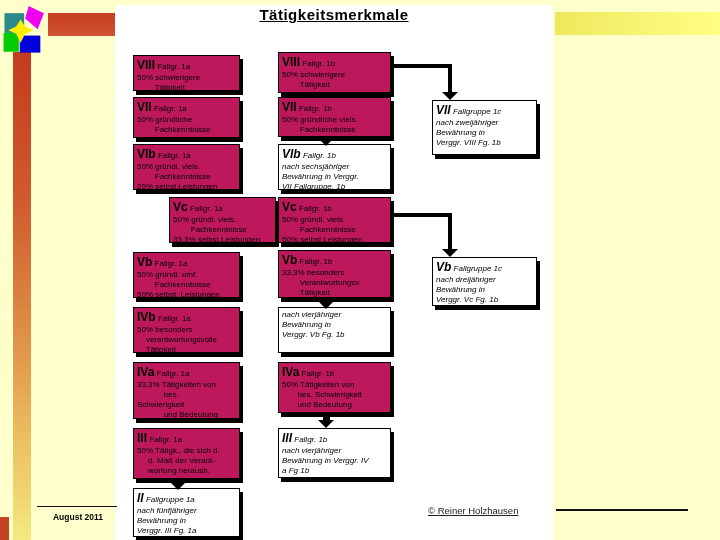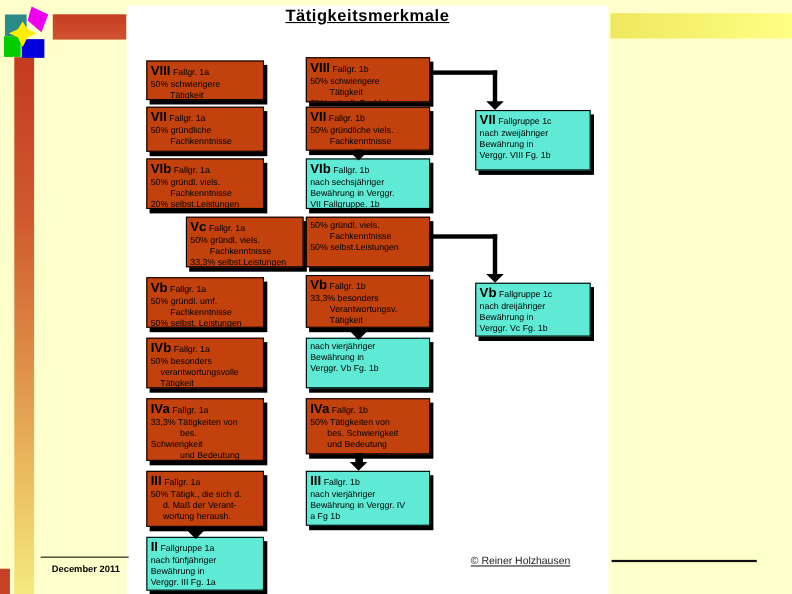--- a/index.html
+++ b/index.html
@@ -14,22 +14,22 @@
   #hbar{left:48px;top:13px;width:67px;height:23px;background:linear-gradient(180deg,#c73c21,#d05330);}
   #ybar{left:555px;top:12px;width:165px;height:23px;background:linear-gradient(90deg,#efe85e,#ffff85);}
   #redsq{left:0;top:517px;width:9px;height:23px;background:#c74125;}
   #title{position:absolute;left:115px;top:6px;width:438px;text-align:center;
     font-size:15px;font-weight:bold;text-decoration:underline;color:#000;letter-spacing:0.5px;}
   #subtitle{position:absolute;left:115px;top:23px;width:438px;text-align:center;
     font-size:10.5px;font-weight:bold;text-decoration:underline;color:#000;}
   #subtitle .link{color:#2929cc;cursor:pointer;}
   .fbox{position:absolute;border:1.5px solid #000;box-shadow:3px 4px 0 #000;
     box-sizing:border-box;padding:2px 3px;overflow:hidden;}
-  .fbox.cyan{background:#c2410c;}
-  .fbox.yellow{background:#5eead4;}
+  .fbox.cyan{background:#be185d;}
+  .fbox.yellow{background:#ffffff;font-style:italic;}
   .fbox-header{line-height:12px;white-space:pre;}
   .fbox-numeral{font-weight:bold;font-size:12px;}
   .fbox-label{font-size:8px;}
   .fbox-line{font-size:8px;line-height:10px;white-space:pre;color:#000;}
   .conn{position:absolute;background:#000;}
   .tri-down{position:absolute;width:0;height:0;border-left:8px solid transparent;
     border-right:8px solid transparent;border-top:8px solid #000;}
   .fline{position:absolute;background:#111;}
   #footer-date{position:absolute;left:37px;top:512px;width:82px;text-align:center;
     font-size:8.5px;font-weight:bold;color:#000;}
@@ -122,20 +122,21 @@
         <div class="fbox-line">50% gründliche viels.</div>
         <div class="fbox-line">        Fachkenntnisse</div>
       </div>
       <div class="fbox yellow" style="left: 278px; top: 144px; width: 113px; height: 46px;">
         <div class="fbox-header"><span class="fbox-numeral">VIb</span><span class="fbox-label"> Fallgr. 1b</span></div>
         <div class="fbox-line">nach sechsjähriger</div>
         <div class="fbox-line">Bewährung in Verggr.</div>
         <div class="fbox-line">VII Fallgruppe. 1b</div>
       </div>
       <div class="fbox cyan" style="left: 278px; top: 197px; width: 113px; height: 46px;">
+        <div class="fbox-header"><span class="fbox-numeral">Vc</span><span class="fbox-label"> Fallgr. 1b</span></div>
         <div class="fbox-line">50% gründl. viels.</div>
         <div class="fbox-line">        Fachkenntnisse</div>
         <div class="fbox-line">50% selbst.Leistungen</div>
       </div>
       <div class="fbox cyan" style="left: 278px; top: 250px; width: 113px; height: 48px;">
         <div class="fbox-header"><span class="fbox-numeral">Vb</span><span class="fbox-label"> Fallgr. 1b</span></div>
         <div class="fbox-line">33,3% besonders</div>
         <div class="fbox-line">        Verantwortungsv.</div>
         <div class="fbox-line">        Tätigkeit</div>
       </div>
@@ -185,16 +186,16 @@
   <div class="conn" style="left:391px;top:64px;width:61px;height:4px;"></div>
   <div class="conn" style="left:448px;top:64px;width:4px;height:29px;"></div>
   <div class="tri-down" style="left:442px;top:92px;"></div>
 
   <div class="conn" style="left:391px;top:213px;width:61px;height:4px;"></div>
   <div class="conn" style="left:448px;top:213px;width:4px;height:37px;"></div>
   <div class="tri-down" style="left:442px;top:249px;"></div>
 
   <div class="fline" style="left:37px;top:506px;width:80px;height:1px;"></div>
   <div class="fline" style="left:556px;top:509px;width:132px;height:1.5px;"></div>
-  <div id="footer-date">December 2011</div>
+  <div id="footer-date">August 2011</div>
   <div id="copyright">© Reiner Holzhausen</div>
 
 </div>
 
 </body></html>

